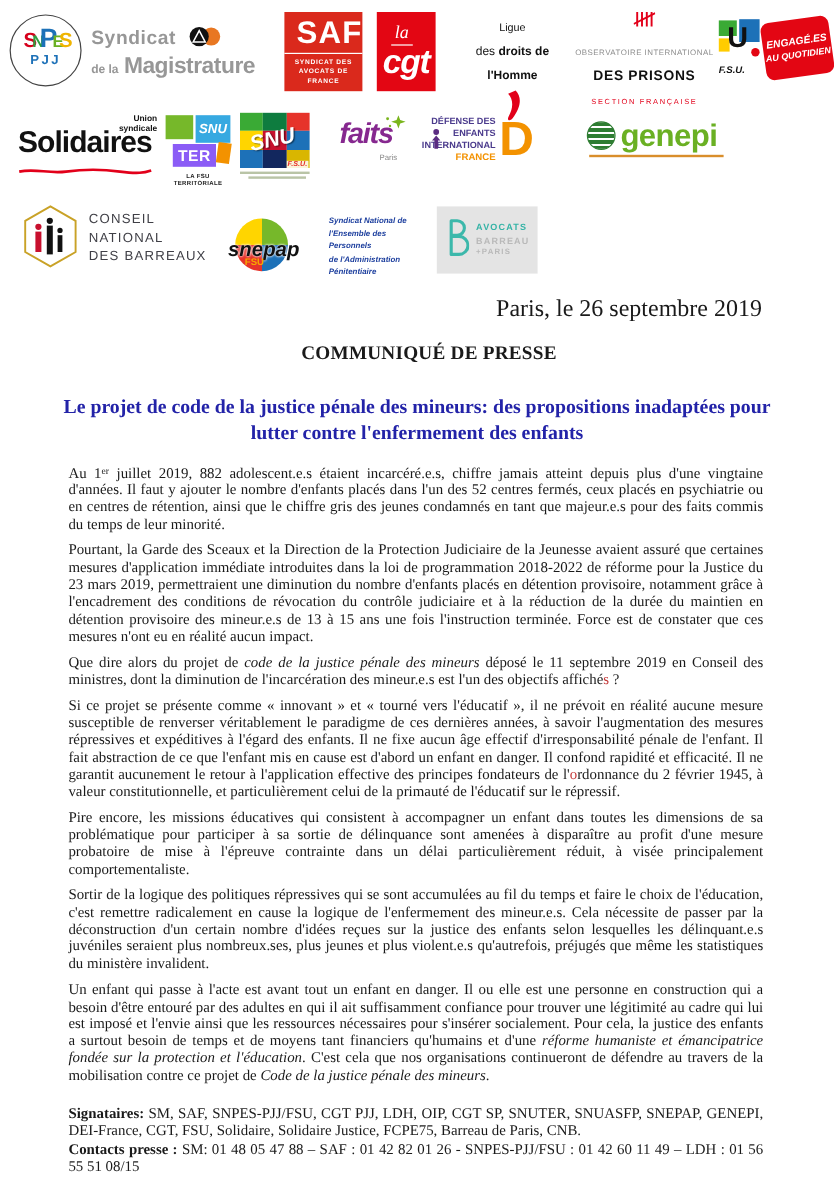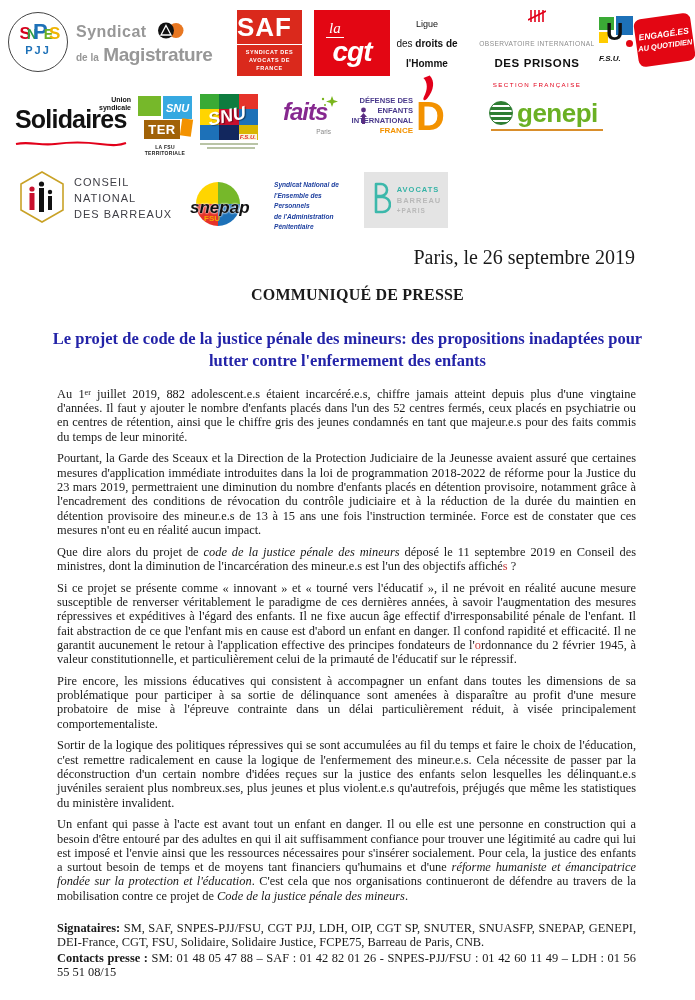--- a/index.html
+++ b/index.html
@@ -25,26 +25,26 @@
   
   .magistrature{left:76px;top:22px;width:140px;color:#979797;font-weight:800;line-height:1;}
   .mag-l1{font-size:16px;letter-spacing:.5px;display:inline-block;vertical-align:middle;}
   .mag-icon{display:inline-block;vertical-align:middle;margin-left:3px;}
   .mag-l2{margin-top:3px;white-space:nowrap;}
   .mag-dela{font-size:10px;}
   .mag-name{font-size:19px;letter-spacing:-.4px;}
 
   
   .saf{left:237px;top:10px;width:65px;height:66px;background:#da291c;color:#fff;
-    display:flex;flex-direction:column;align-items:flex-start;justify-content:center;text-align:center;}
+    display:flex;flex-direction:column;align-items:flex-end;justify-content:center;text-align:center;}
   .saf-acr{font-size:26px;font-weight:800;letter-spacing:1px;line-height:1;}
   .saf-cap{margin-top:4px;padding-top:3px;border-top:1px solid #fff;font-size:5.5px;font-weight:700;letter-spacing:.6px;line-height:1.5;}
 
   
-  .cgt{left:314px;top:10px;width:76px;height:66px;background:#e30613;color:#fff;
+  .cgt{left:314px;top:10px;width:49px;height:66px;background:#e30613;color:#fff;
     display:flex;flex-direction:column;align-items:center;justify-content:center;}
   .cgt-la{font-family:"Liberation Serif",serif;font-style:italic;font-size:15px;line-height:1;
     align-self:flex-start;margin-left:12px;border-bottom:1px solid #fff;padding:0 3px 1px;}
   .cgt-acr{font-size:28px;font-weight:800;font-style:italic;letter-spacing:-1px;line-height:1;}
 
   
   .ldh{left:387px;top:12px;width:80px;text-align:center;color:#111;line-height:1.25;}
   .ldh-l1{font-size:9px;}
   .ldh-l2 .b,.ldh-l3{font-weight:800;}
   .ldh-l2,.ldh-l3{font-size:10px;}
@@ -78,21 +78,21 @@
   .solidaires{left:15px;top:98px;width:118px;color:#111;}
   .sol-top{position:absolute;right:2px;top:-2px;text-align:right;font-size:7px;line-height:1.15;font-weight:600;}
   .sol-name{margin-top:9px;font-size:25px;font-weight:800;letter-spacing:-.8px;line-height:1;}
   .sol-squiggle{display:block;margin-top:1px;}
 
   
   .snuter{left:136px;top:96px;width:58px;height:64px;}
   .snt-g{position:absolute;left:2px;top:0;width:23px;height:20px;background:#76b82a;}
   .snt-b{position:absolute;left:27px;top:0;width:29px;height:23px;background:#36a9e1;color:#fff;
     font-weight:800;font-style:italic;font-size:11px;display:flex;align-items:center;justify-content:center;}
-  .snt-r{position:absolute;left:8px;top:24px;width:36px;height:19px;background:#a16207;color:#fff;
+  .snt-r{position:absolute;left:8px;top:24px;width:36px;height:19px;background:#8b5cf6;color:#fff;
     font-weight:800;font-size:13px;display:flex;align-items:center;justify-content:center;letter-spacing:.5px;}
   .snt-o{position:absolute;left:45px;top:23px;width:11px;height:17px;background:#f39200;transform:rotate(8deg);}
   .snt-cap{position:absolute;left:0;top:48px;width:100%;text-align:center;font-size:5px;font-weight:800;
     letter-spacing:.3px;color:#222;}
 
   
   .snuasfp{left:200px;top:94px;width:62px;height:64px;}
   .quilt{position:relative;width:58px;height:46px;display:grid;grid-template-columns:1fr 1fr 1fr;grid-template-rows:1fr 1fr 1fr;}
   .quilt span{display:block;}
   .q1{background:#3aaa35;} .q2{background:#0e7c3f;} .q3{background:#e6332a;}

